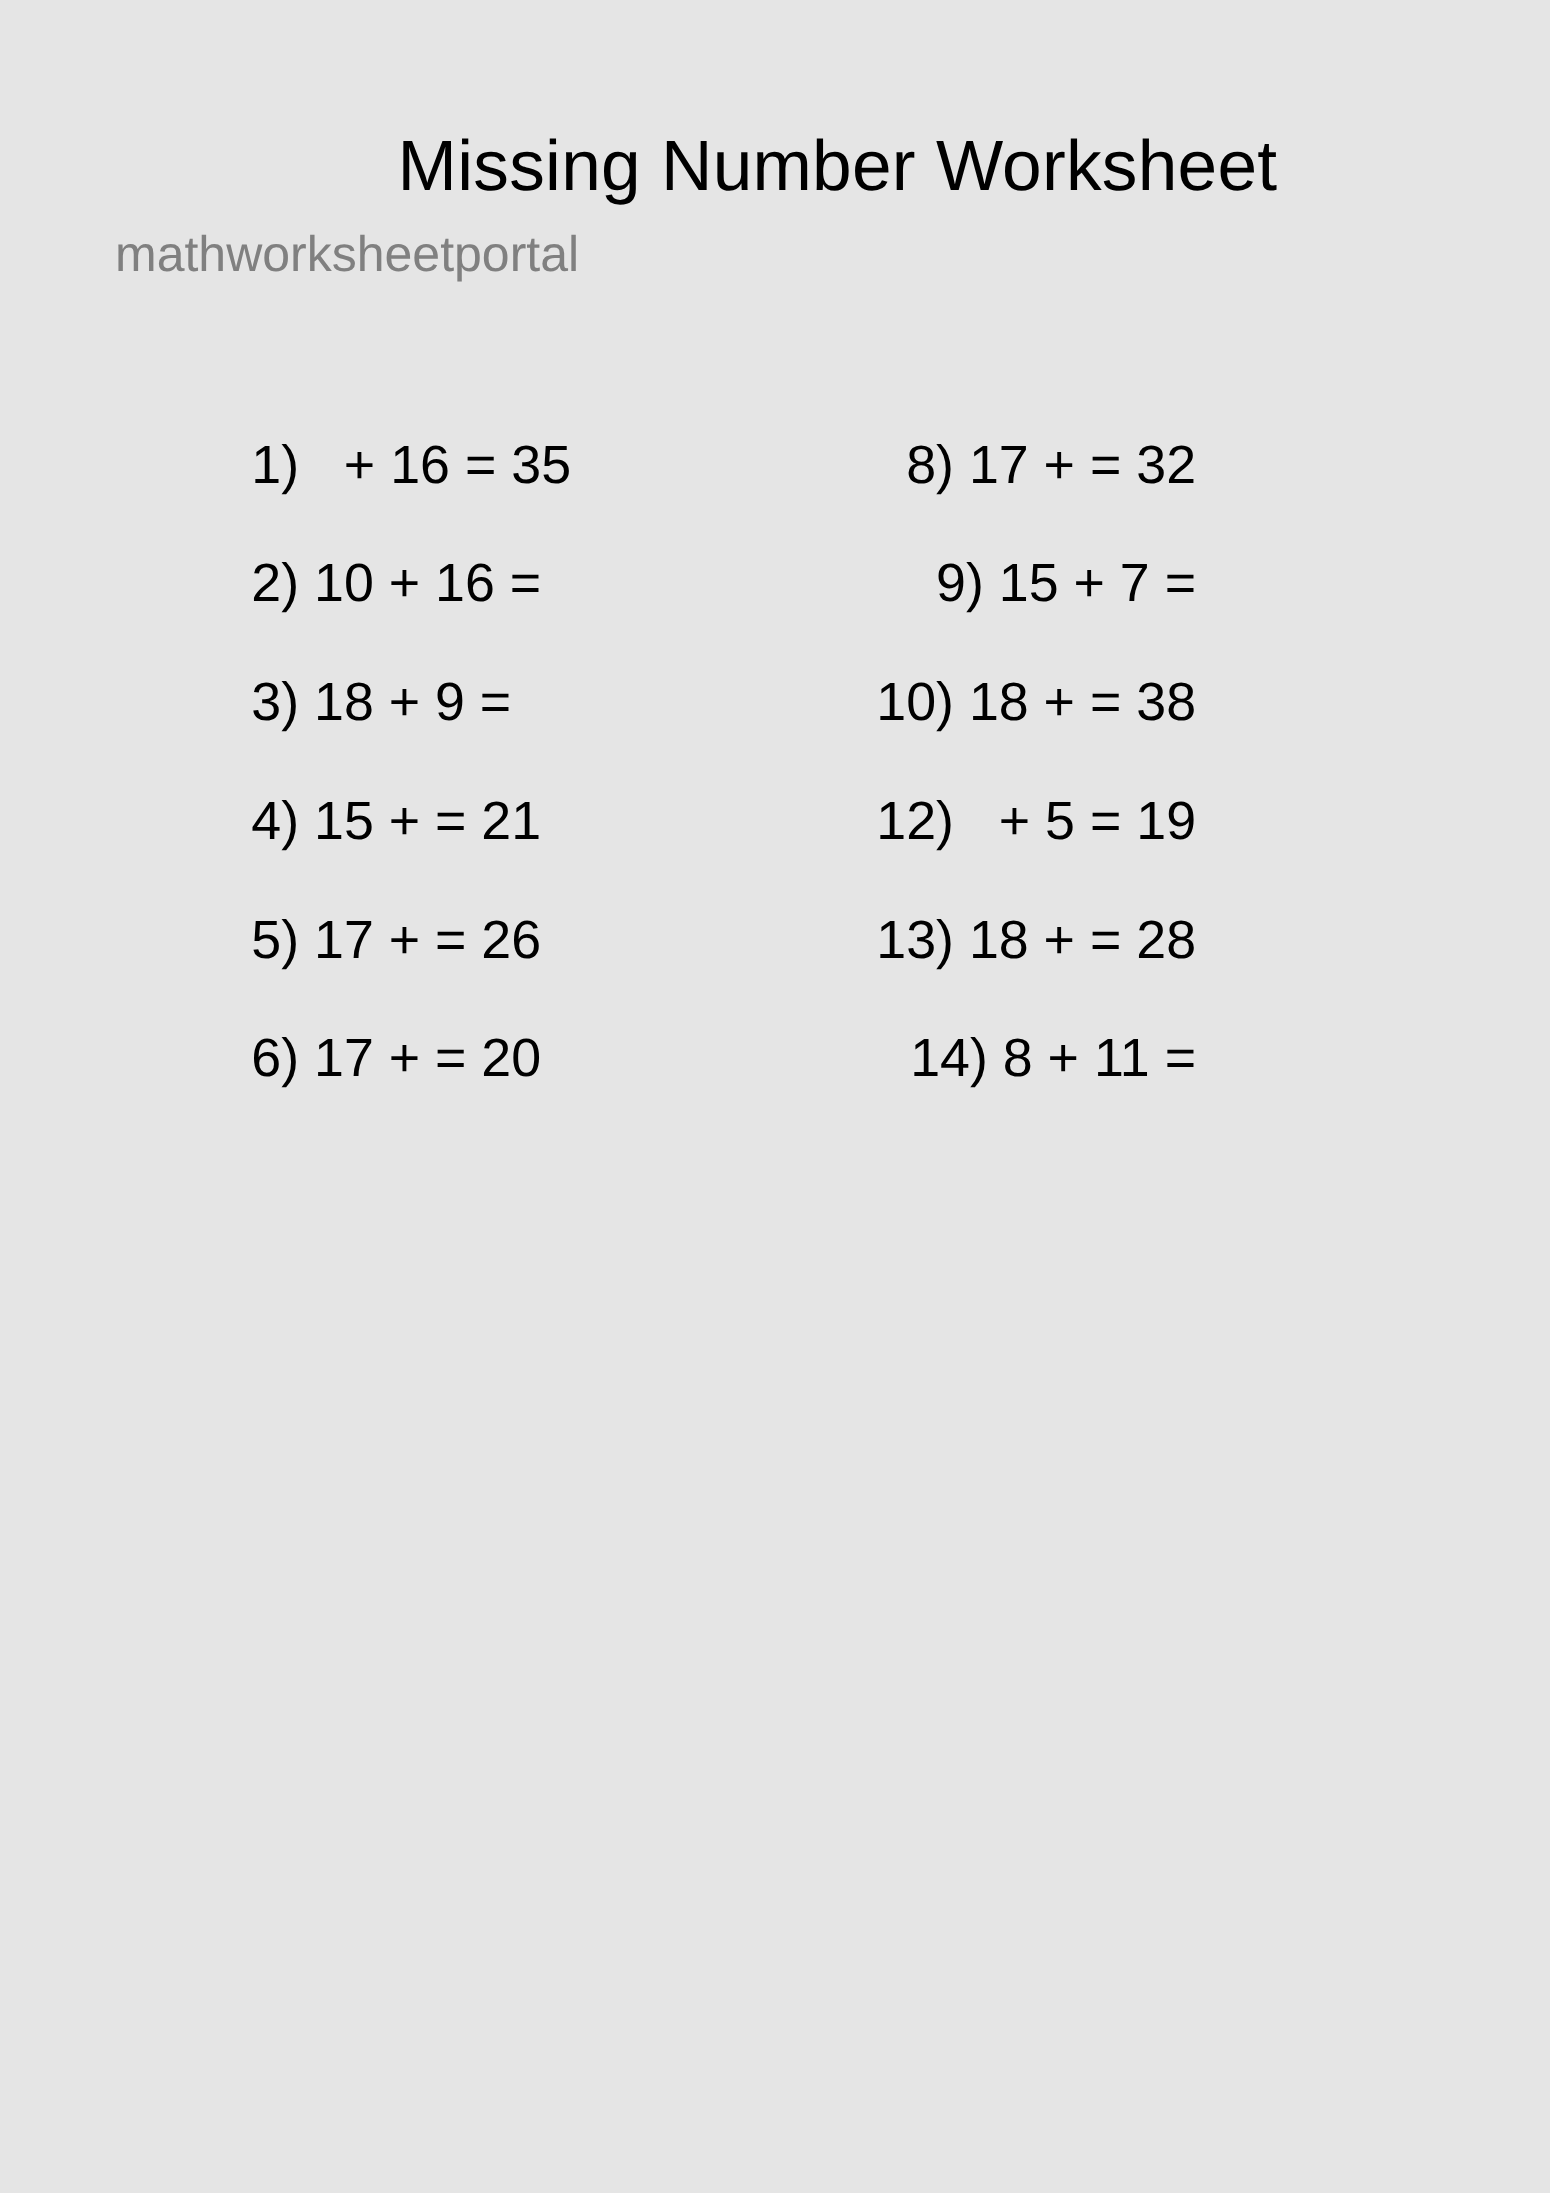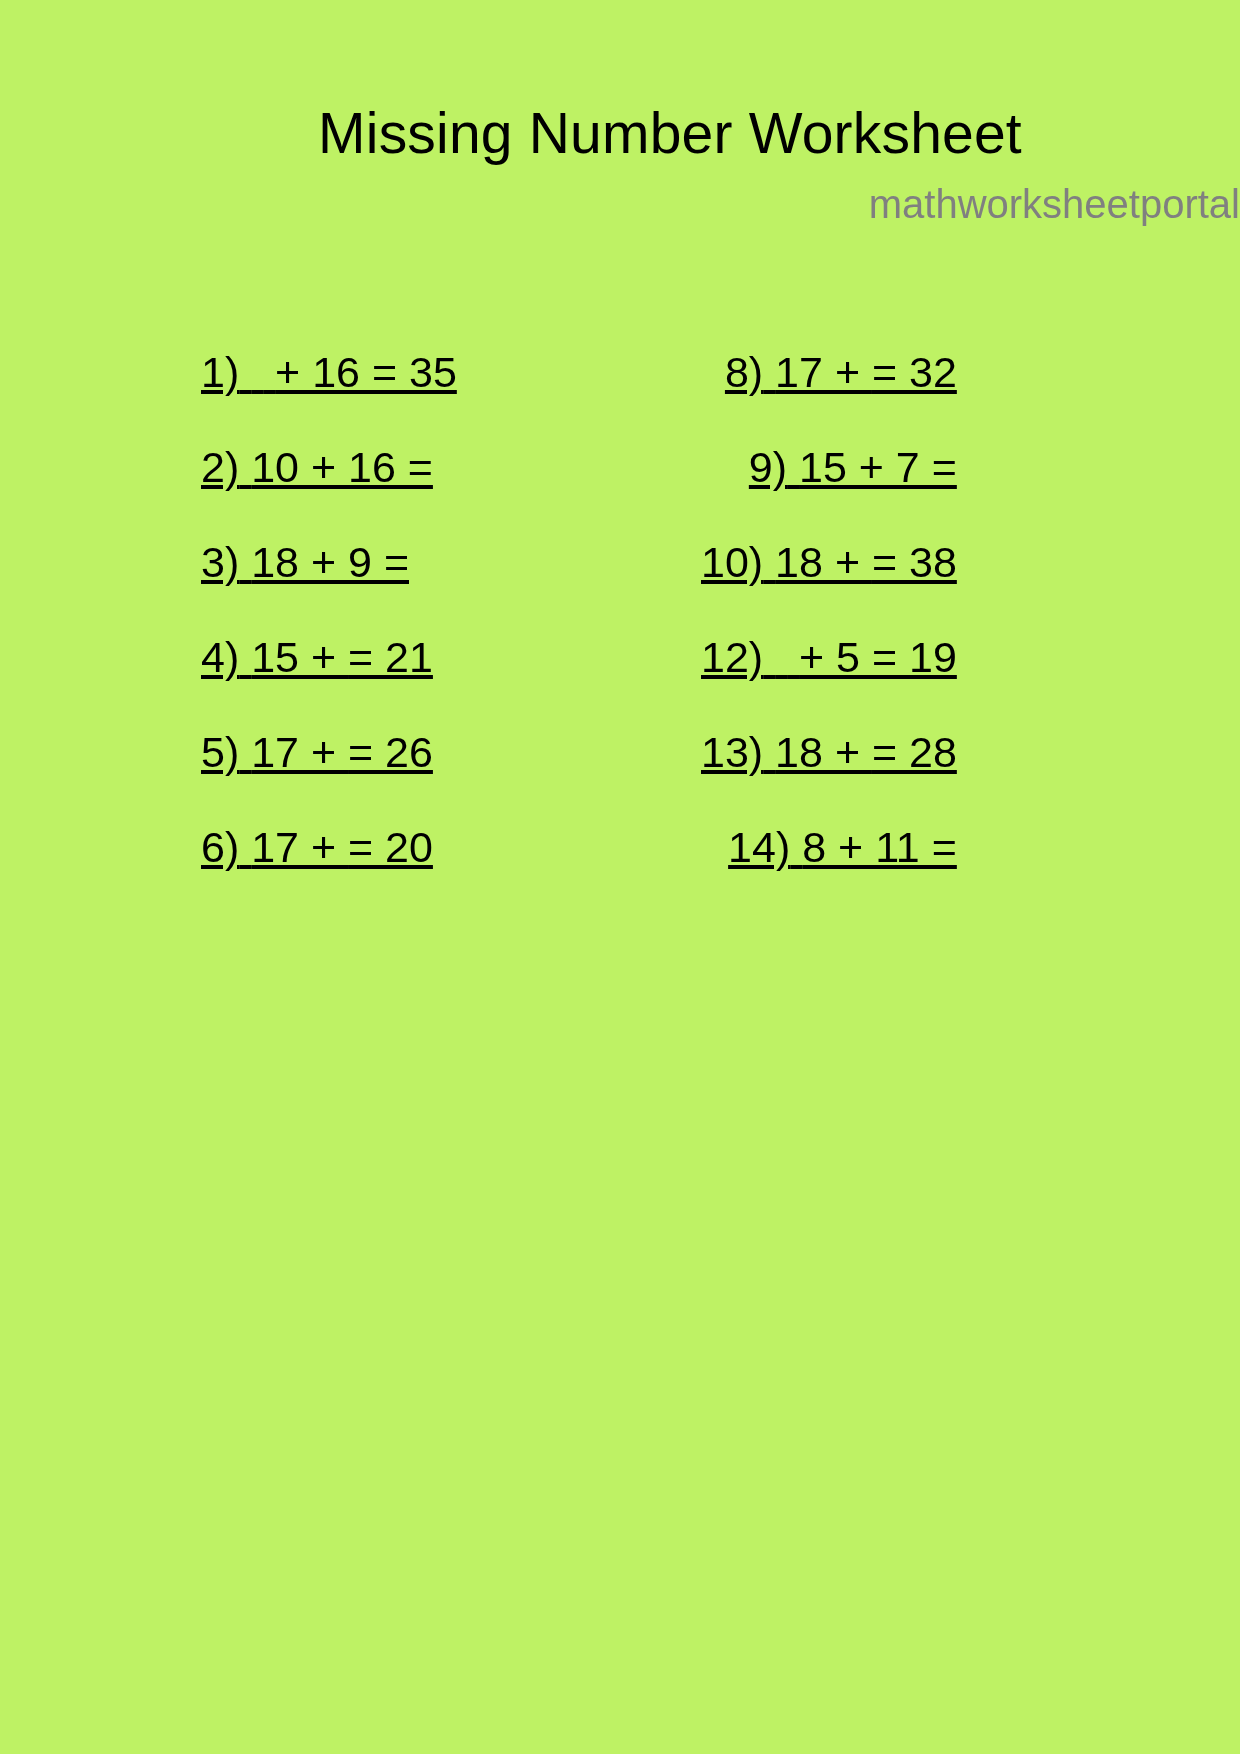--- a/index.html
+++ b/index.html
@@ -13,60 +13,59 @@
       position: relative;
       overflow: hidden;
       font-family: "Liberation Sans", sans-serif;
       color: #000000;
     }
     .page {
       position: absolute;
       left: 0; top: 0;
       width: 1240px;
       height: 1754px;
-      background: #bef264;
+      background: #e5e5e5;
     }
     .title {
       position: absolute;
       left: 0;
       width: 1240px;
       top: 100px;
       text-align: center;
       font-size: 57px;
       line-height: 66px;
       color: #000000;
       padding-left: 100px;
       box-sizing: border-box;
       letter-spacing: 0.2px;
     }
     .subtitle {
       position: absolute;
       left: 0;
       width: 1240px;
       top: 181px;
-      text-align: right;
+      text-align: left;
       font-size: 40px;
       line-height: 46px;
       color: #808080;
-      padding-left: 56px;
+      padding-left: 92px;
       box-sizing: border-box;
     }
     .column {
       position: absolute;
       top: 347px;
     }
     .col-left { left: 201px; }
     .col-right { left: 701px; text-align: right; }
     .problem {
       height: 95px;
       font-size: 43px;
       line-height: 50px;
       white-space: nowrap;
       color: #000000;
-      text-decoration: underline;
     }
     .problem span { display: inline; }
     .blank {
       display: inline-block;
       width: 100px;
       height: 4px;
       background: #000000;
       vertical-align: baseline;
       position: relative;
       top: 4px;

